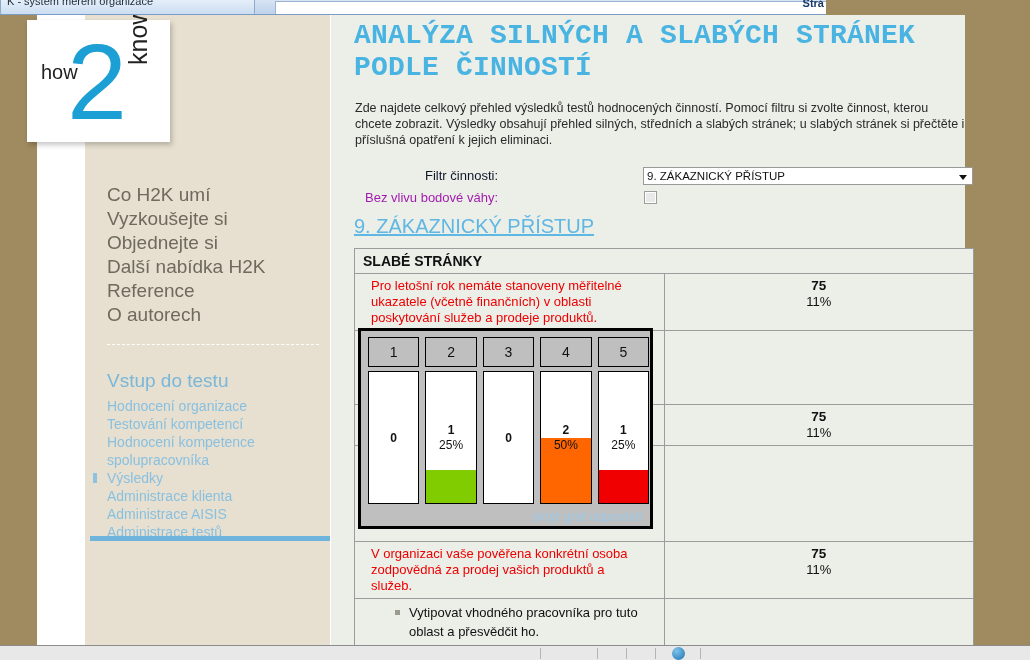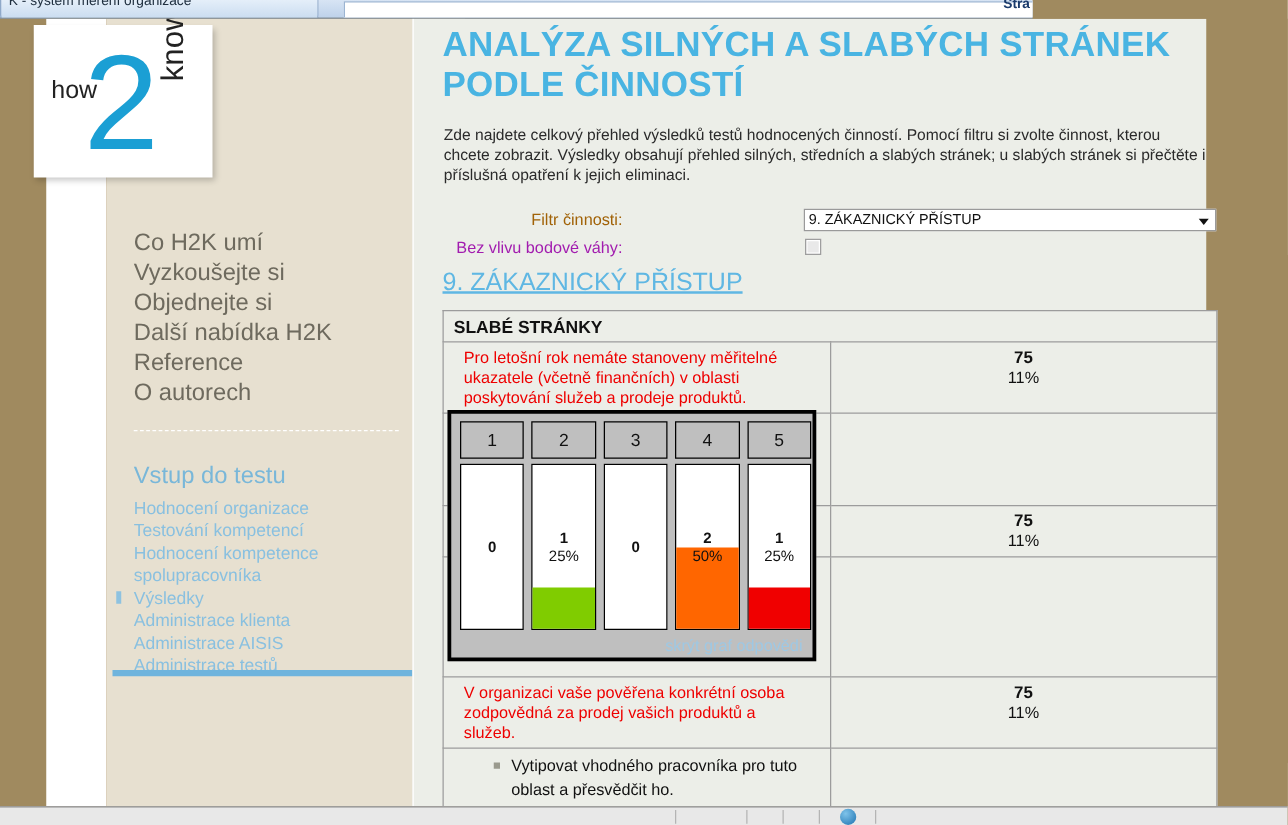--- a/index.html
+++ b/index.html
@@ -131,34 +131,34 @@
   }
   #nav-bottom-bar {
     position: absolute; left: 5px; top: 521px; width: 240px; height: 5px;
     background: #6fb4dd;
   }
 
   
   #page-title {
     position: absolute; left: 23px; top: 5px; width: 615px;
     font-size: 28px; font-weight: bold; color: #49b4e2;
-    line-height: 32px; letter-spacing: .2px;
+    line-height: 32px; letter-spacing: .2px; font-family: Liberation Mono, monospace;
   }
   #intro-text {
     position: absolute; left: 24px; top: 85px; width: 610px;
     font-size: 12.5px; color: #2a2a2a; line-height: 16px;
   }
 
   #filter-row {
     position: absolute; left: 24px; top: 152px; width: 620px;
     height: 20px;
   }
   #filter-label {
     position: absolute; right: 477px; top: 1px;
-    font-size: 13px; color: #a16207; white-space: nowrap; text-align: center;
+    font-size: 13px; color: #0f172a; white-space: nowrap; text-align: center;
   }
   #filter-select {
     position: absolute; left: 288px; top: 0; width: 330px; height: 18px;
     background: #ffffff; border: 1px solid #9a9a9a;
     font-size: 11.5px; color: #111; line-height: 16px; padding-left: 3px;
     cursor: pointer; overflow: hidden; white-space: nowrap;
   }
   #filter-arrow {
     position: absolute; right: 5px; top: 7px;
     width: 0; height: 0; border-left: 4px solid transparent;

